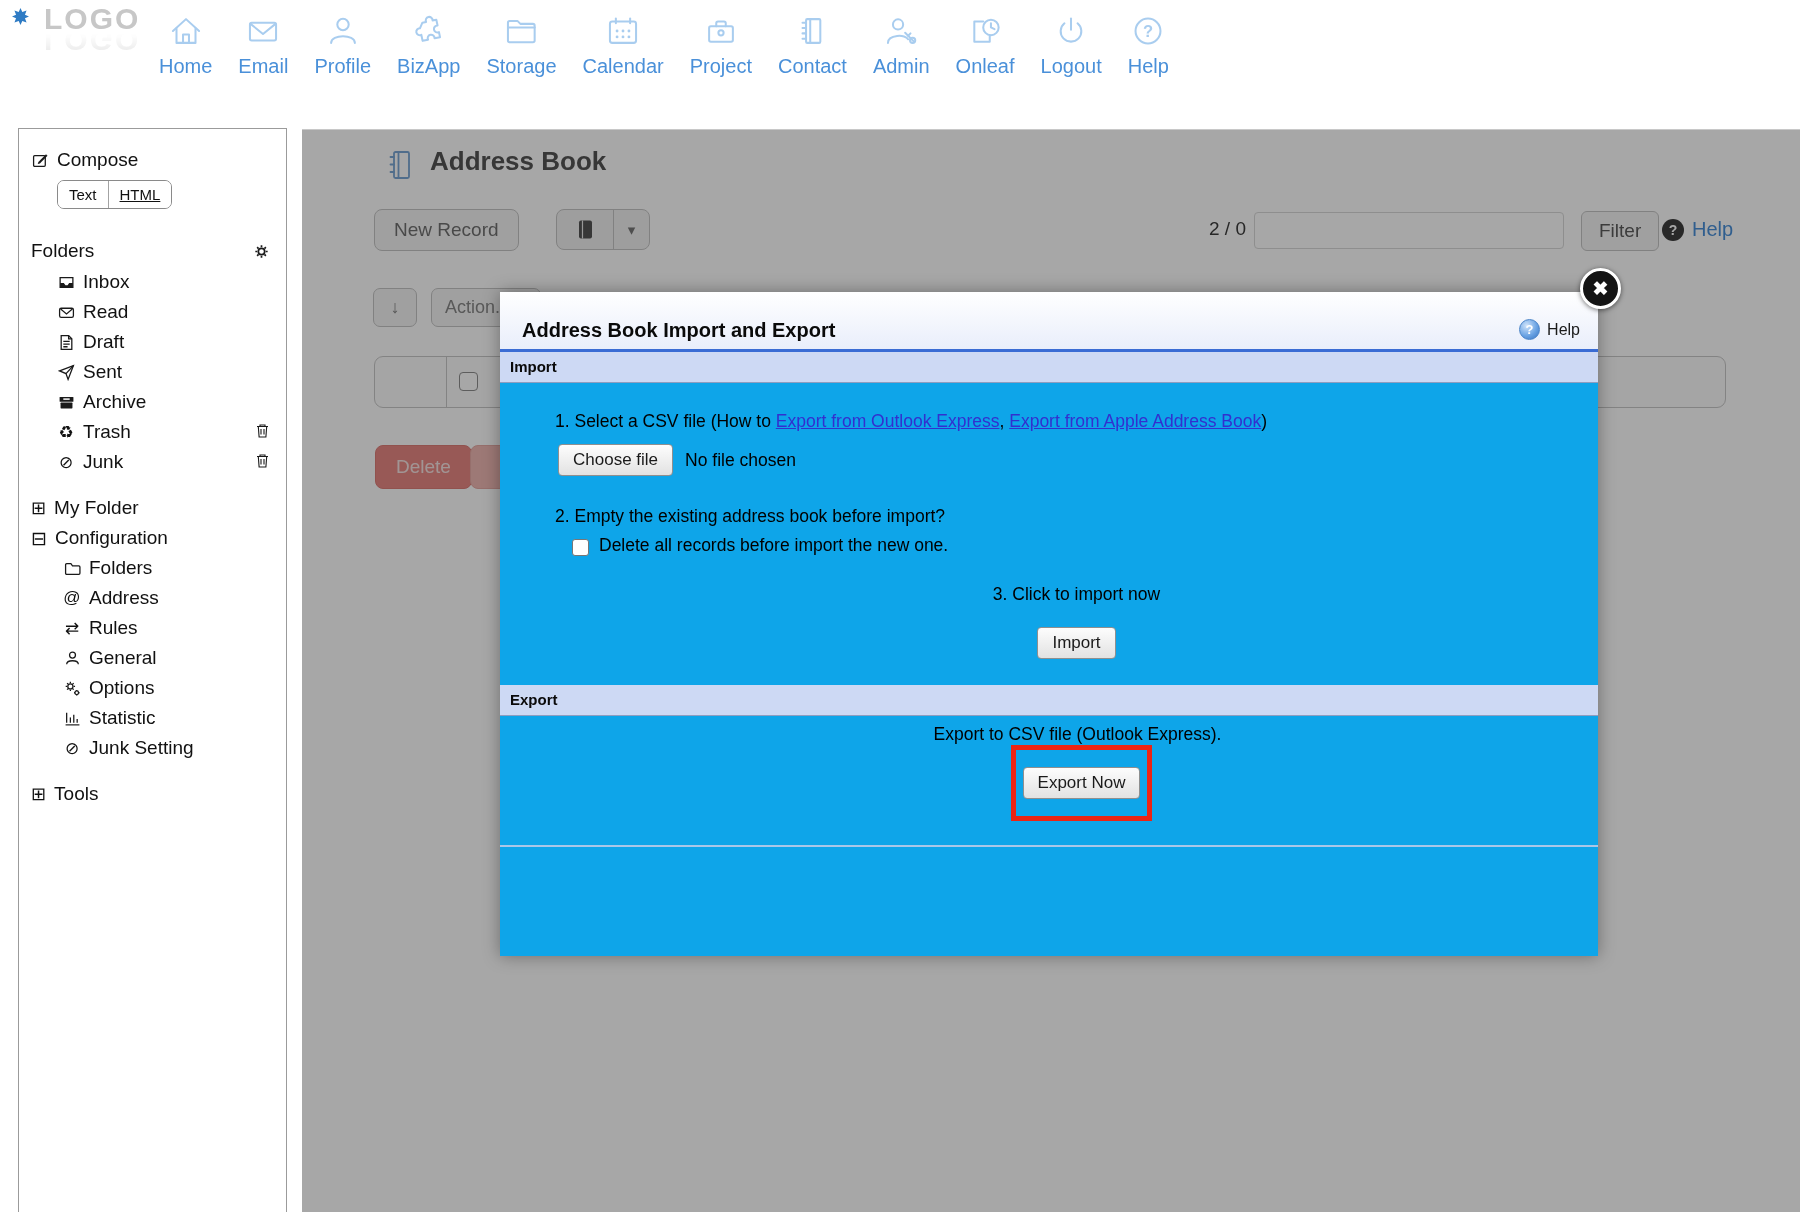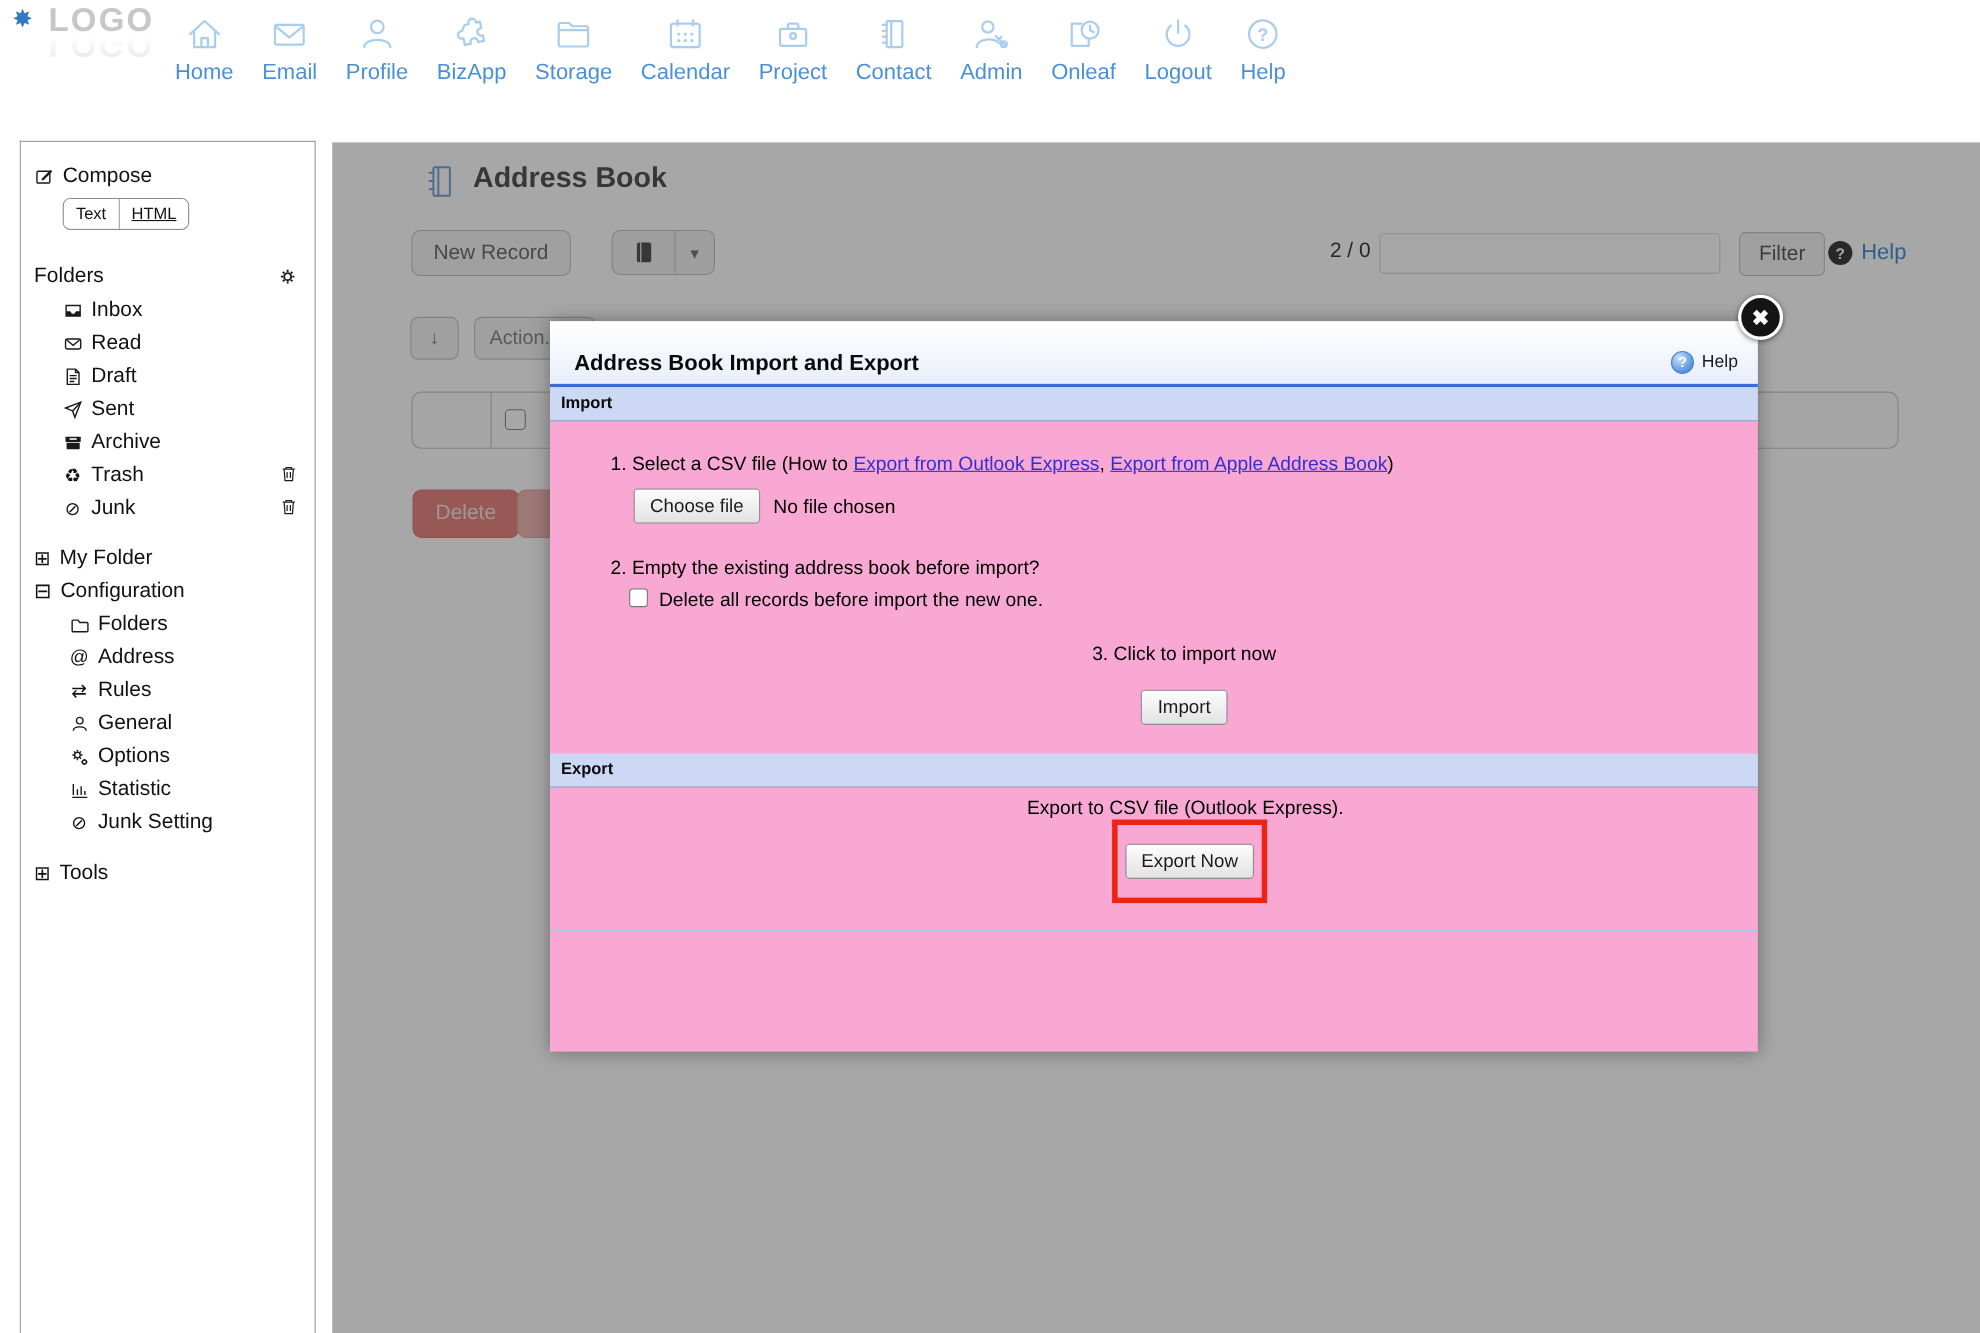--- a/index.html
+++ b/index.html
@@ -67,40 +67,40 @@
   .thead-row { position:absolute; left:72px; top:226px; width:1352px; height:52px; background:#fcfcfc; border:1px solid #c9c9c9; border-radius:9px; }
   .thead-row .cell-div { position:absolute; left:71px; top:0; bottom:0; width:1px; background:#c9c9c9; }
   .row-checkbox { position:absolute; left:84px; top:15px; width:19px; height:19px; appearance:none; -webkit-appearance:none;
     border:1.5px solid #8f8f8f; border-radius:4px; background:#fff; cursor:pointer; }
   .delete-btn { position:absolute; left:73px; top:315px; font-size:19px; padding:10px 20px; background:#e98984; border:1px solid #dd7d78;
     color:#f6e4e3; border-radius:8px; }
   .sliver-btn { position:absolute; left:168px; top:315px; width:64px; height:44px; background:#f0b9b4; border:1px solid #e5aaa5; border-radius:8px; }
   .overlay { position:absolute; left:0; top:0; right:0; bottom:0; background:rgba(0,0,0,0.345); z-index:5; }
 
   
-  .modal { position:absolute; left:500px; top:292px; width:1098px; height:664px; background:#f9a8d4; z-index:10;
+  .modal { position:absolute; left:500px; top:292px; width:1098px; height:664px; background:#0ea5e9; z-index:10;
     box-shadow:0 0 16px rgba(0,0,0,0.35); }
   .m-header { height:57px; display:flex; align-items:flex-end; justify-content:space-between;
     background:linear-gradient(#ffffff, #e9eefb); padding:0 18px 7px 22px; }
   .m-title { font-size:20px; font-weight:bold; color:#0a0a0a; }
   .m-help { display:flex; align-items:center; gap:7px; font-size:16px; color:#1a1a1a; cursor:pointer; padding-bottom:2px; }
   .blue-ball { width:21px; height:21px; border-radius:50%; border:1px solid #4a84c8;
     background:radial-gradient(circle at 35% 30%, #cfe3fa, #6ca4e4 55%, #3572c2); color:#fff; font-size:13px; font-weight:bold;
     display:flex; align-items:center; justify-content:center; }
   .blue-line { height:3px; background:#3a6cd4; }
   .section-bar { height:31px; background:#cdd9f4; border-bottom:1px solid #8d9dc0; font-weight:bold; font-size:15px;
     line-height:30px; padding-left:10px; color:#0a0a0a; }
   .m-text { font-size:17.5px; color:#000; }
   .step1 { margin:28px 0 0 55px; }
   .m-link { color:#3230cf; text-decoration:underline; cursor:pointer; }
-  .choose-row { margin:12px 0 0 76px; display:flex; align-items:center; gap:12px; }
+  .choose-row { margin:12px 0 0 58px; display:flex; align-items:center; gap:12px; }
   .native-btn { font-family:"Liberation Sans",sans-serif; font-size:17px; padding:5px 14px; border:1px solid #8f8f8f; border-radius:4px;
     background:linear-gradient(#fdfdfd, #e2e2e2); color:#1a1a1a; cursor:pointer; }
   .step2 { margin:30px 0 0 55px; }
-  .check-row { margin:8px 0 0 72px; display:flex; align-items:flex-start; gap:10px; }
+  .check-row { margin:8px 0 0 72px; display:flex; align-items:flex-end; gap:10px; }
   .m-checkbox { width:17px; height:17px; appearance:none; -webkit-appearance:none; border:1.5px solid #777; border-radius:3px; background:#fff; cursor:pointer; }
   .step3 { margin:28px 0 0 55px; display:flex; align-items:center; gap:22px;flex-direction:column; }
   .export-row { margin:8px 0 0 57px; display:flex; align-items:center;flex-direction:column; }
   .red-annotation { display:inline-flex; border:5px solid #ec2413; padding:17px 7px; margin-left:8px; background:transparent; }
   .bottom-divider { margin-top:24px; height:2px; background:#aac7e8; }
   .close-btn { position:absolute; left:1580px; top:268px; width:41px; height:41px; border-radius:50%; background:#141414;
     border:3px solid #fff; box-shadow:0 1px 5px rgba(0,0,0,.55); color:#fff; font-size:19px; font-weight:bold;
     display:flex; align-items:center; justify-content:center; z-index:12; cursor:pointer; }
 </style>
 </head>

